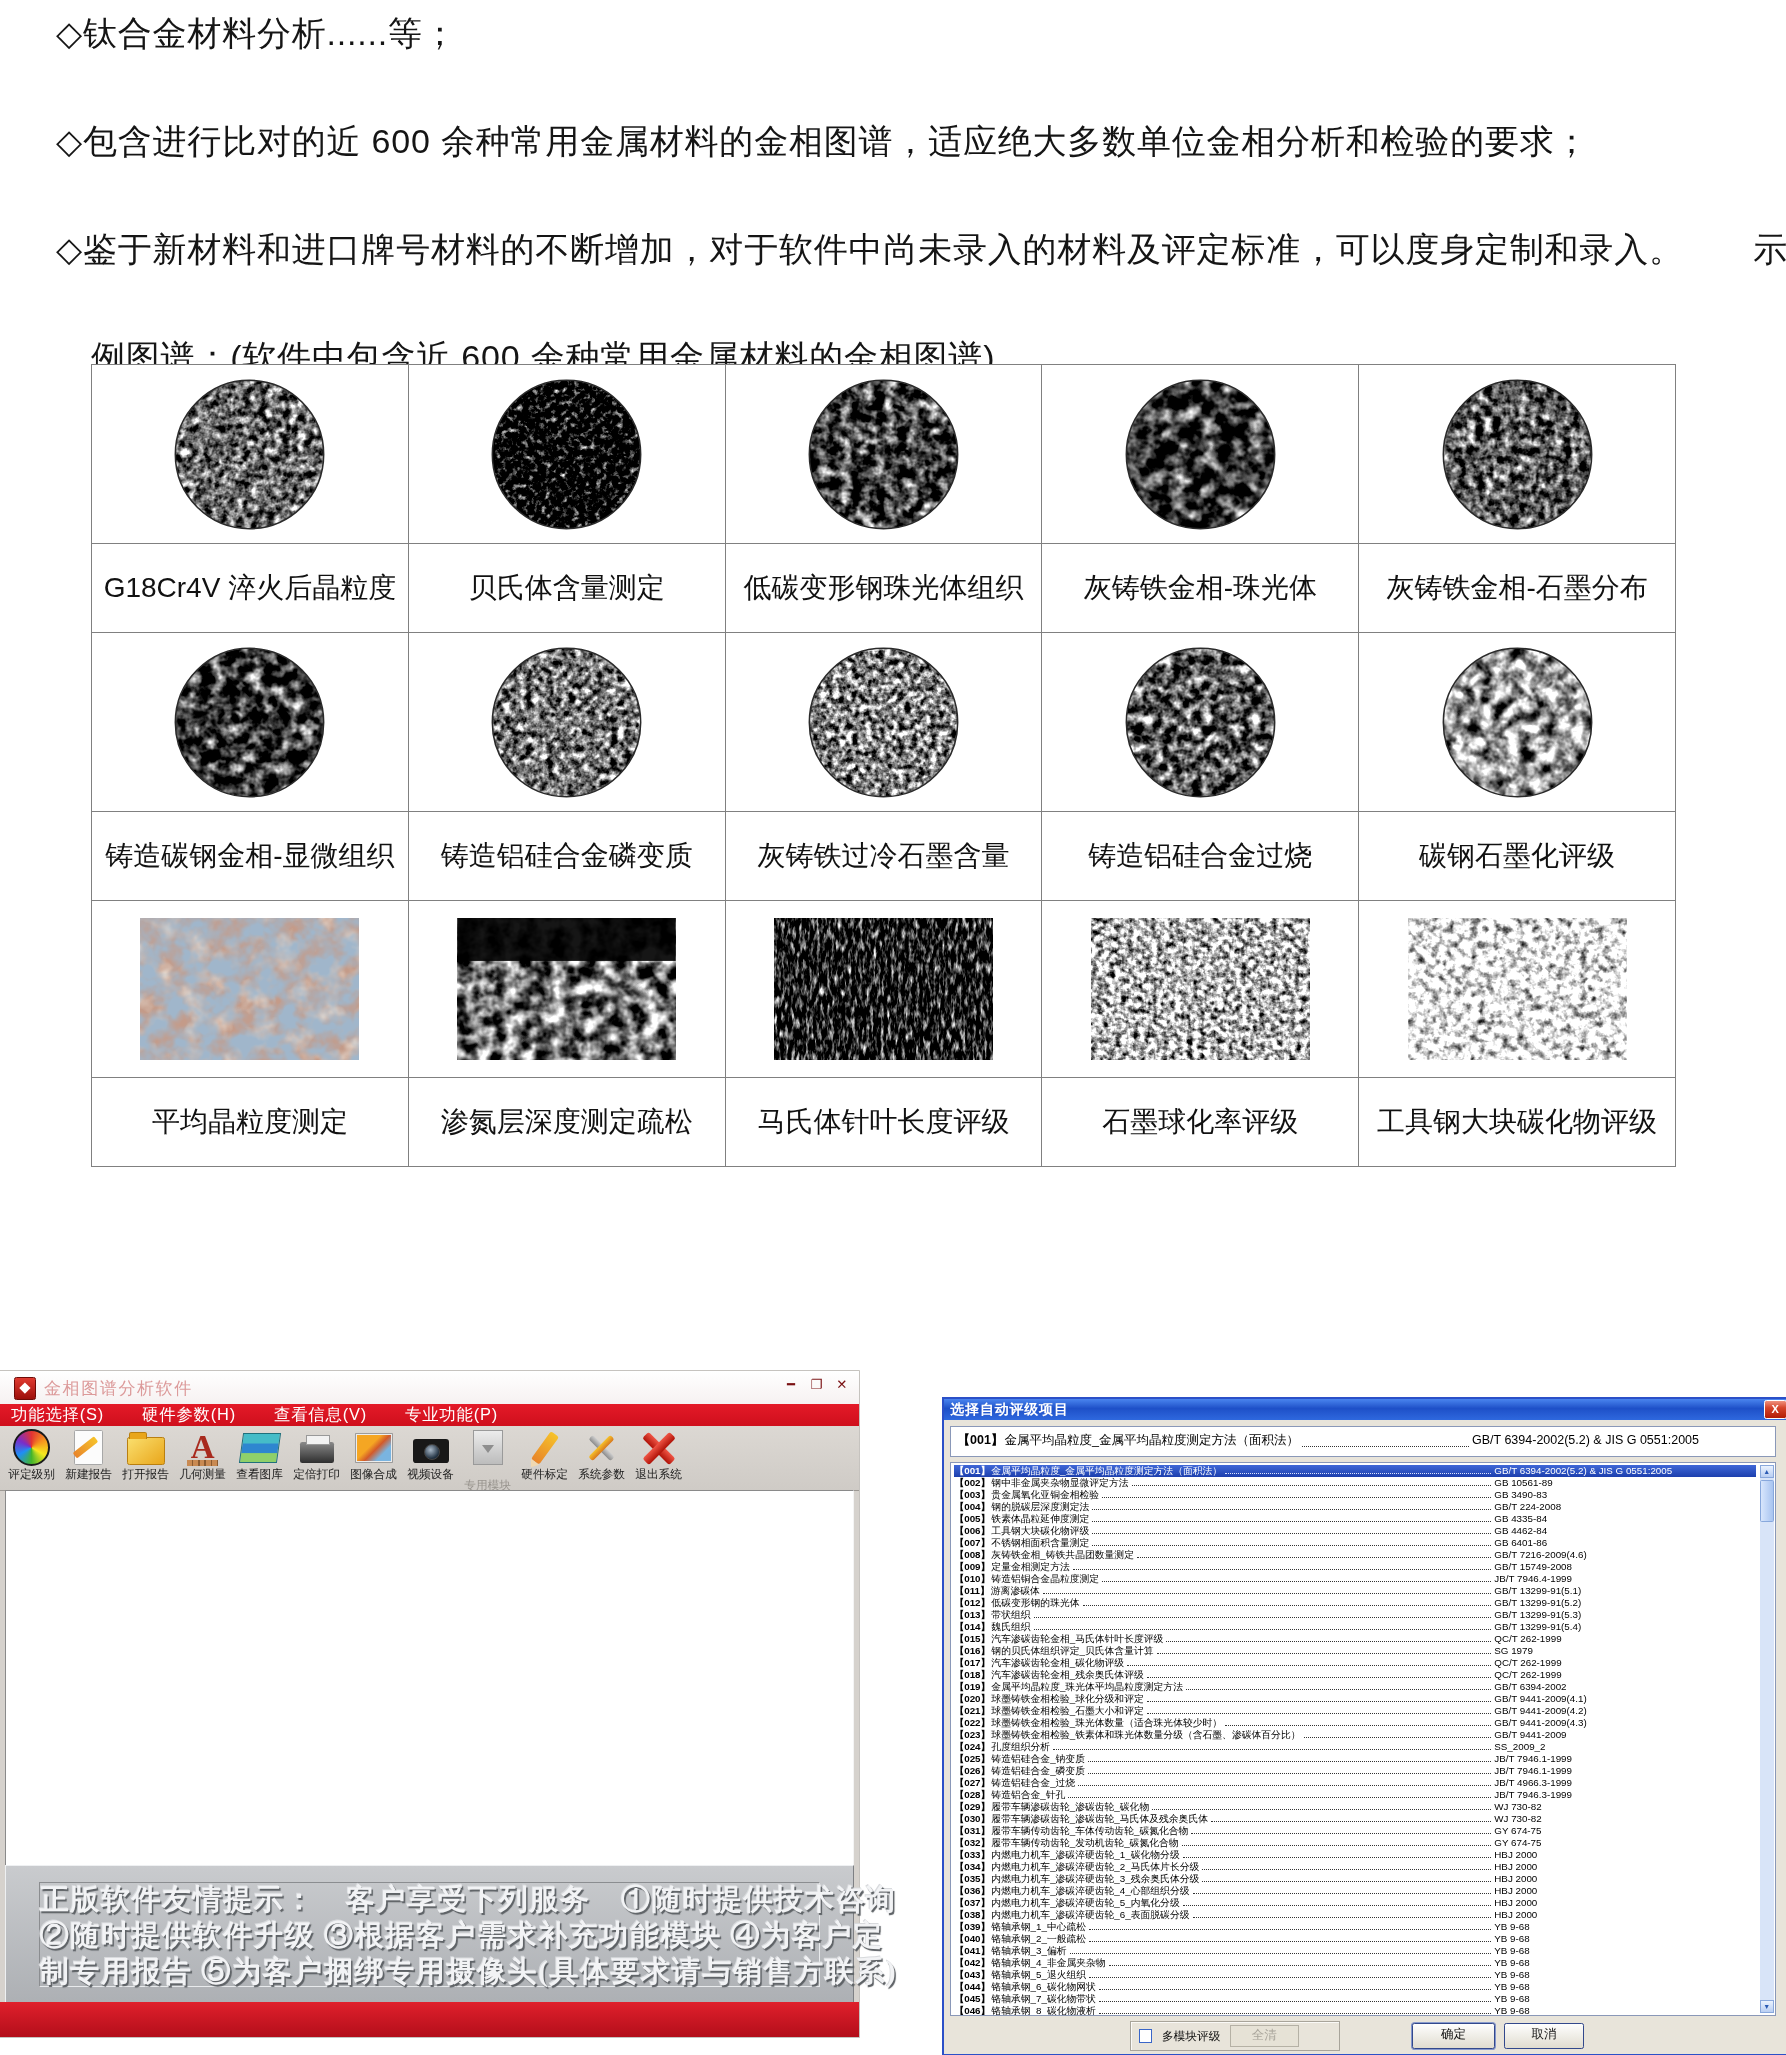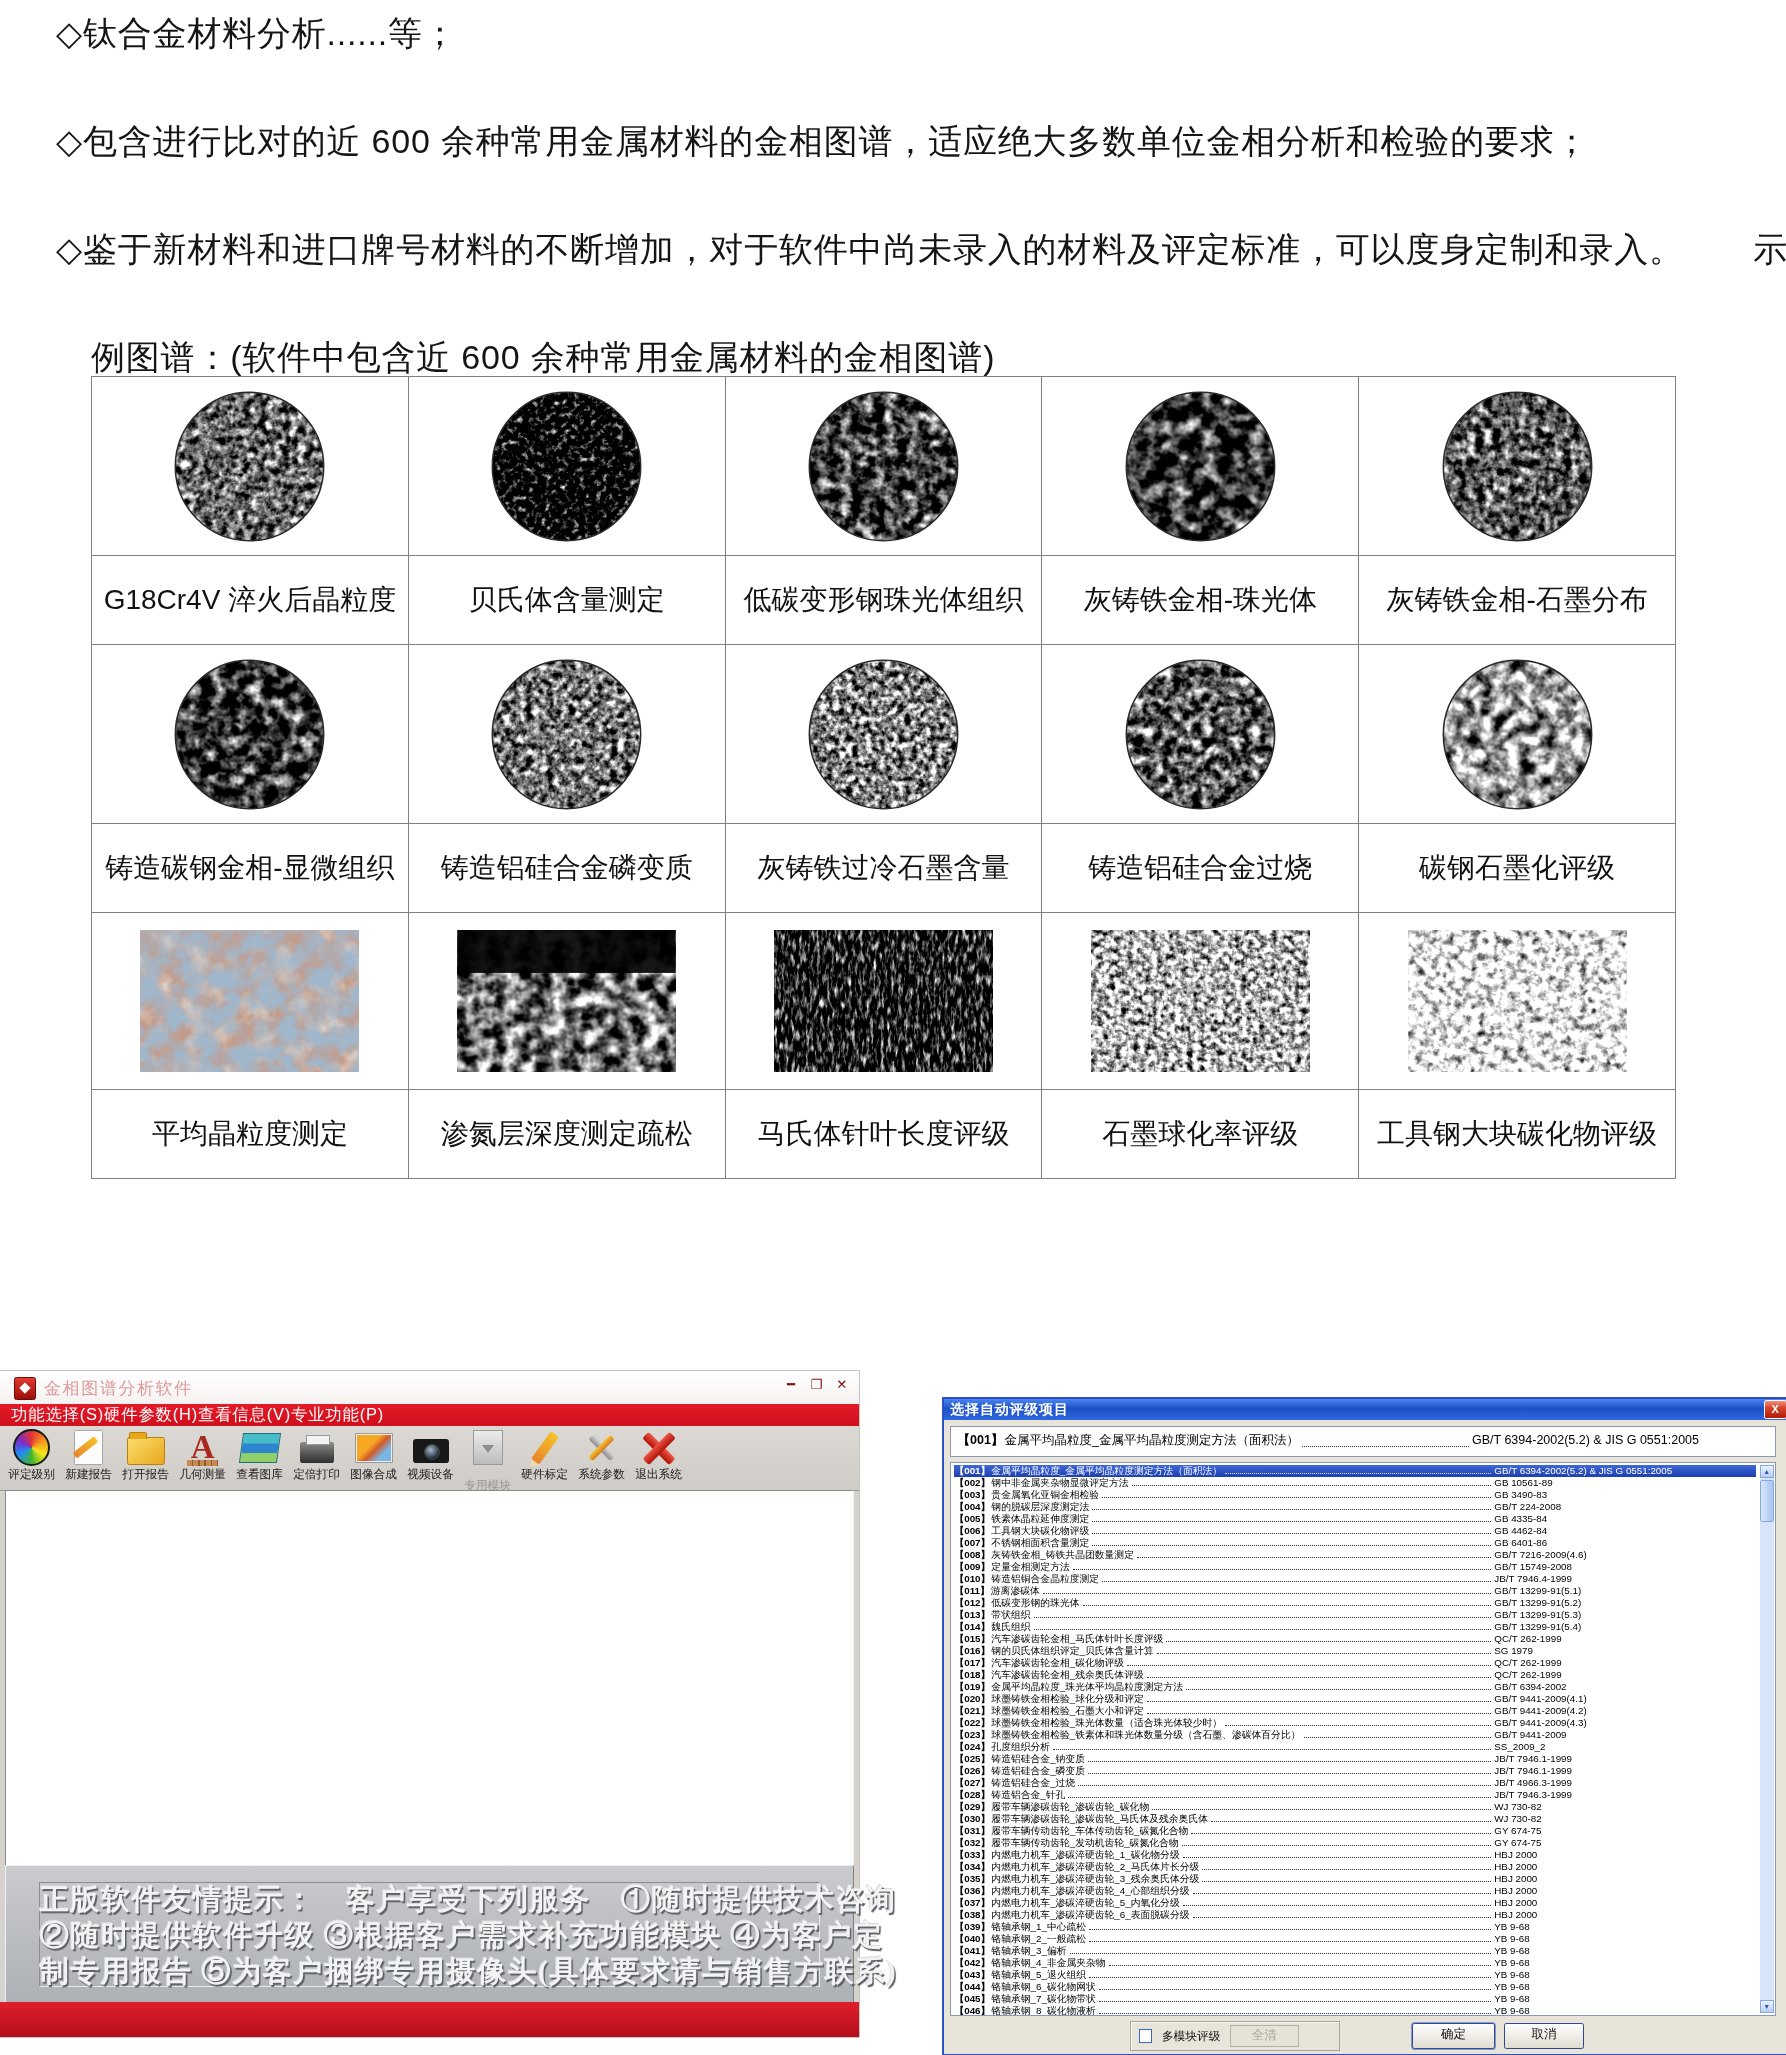--- a/index.html
+++ b/index.html
@@ -1,34 +1,34 @@
 <!DOCTYPE html>
 <html style="font-size:12.5px"><head>
 <meta charset="utf-8">
 <style>
   html,body{margin:0;padding:0;}
   body{width:1787px;height:2056px;position:relative;background:#fff;overflow:hidden;
        font-family:"Liberation Sans","DejaVu Sans",sans-serif;}
   
   .para{position:absolute;font-size:34px;color:#151515;white-space:nowrap;letter-spacing:0.8px;}
   
-  #gallery{position:absolute;left:91px;top:376px;width:1584px;border-left:0.8px solid #808080;border-top:0.8px solid #808080;}
+  #gallery{position:absolute;left:91px;top:364px;width:1584px;border-left:0.8px solid #808080;border-top:0.8px solid #808080;}
   .grow{display:grid;grid-template-columns:repeat(5,1fr);}
   .gcell,.gcap{border-right:0.8px solid #808080;border-bottom:0.8px solid #808080;overflow:hidden;}
   .gcell{display:flex;align-items:center;justify-content:center;background:#fff;}
   .gcap{font-size:28px;color:#111;text-align:center;display:flex;align-items:center;justify-content:center;background:#fff;}
   
   .appwin{position:absolute;left:0;top:1371px;width:859px;height:666px;background:#d6d2cd;box-shadow:0 0 0 0.8px #b9b5b0;}
   .titlebar{position:absolute;left:0;top:0;right:0;height:33px;background:linear-gradient(#ffffff,#f6f1f1);}
   .appicon{position:absolute;left:14px;top:6.3px;width:20.3px;height:20.3px;background:linear-gradient(#e03a30,#9c0f0a);border:0.8px solid #6e0a06;border-radius:2.3px;}
   .appicon:before{content:"";position:absolute;left:5.5px;top:5.5px;width:7.8px;height:7.8px;background:#fff;transform:rotate(45deg);}
   .apptitle{position:absolute;left:44px;top:6.3px;font-size:17px;color:#dc9a9a;letter-spacing:1.6px;}
   .winbtns{position:absolute;right:7.8px;top:4.7px;display:flex;gap:6.3px;}
   .winbtns span{width:19px;height:17px;text-align:center;line-height:17px;font-size:13.3px;font-weight:bold;color:#7a1113;}
-  .menubar{position:absolute;left:0;top:33px;right:0;height:22px;background:linear-gradient(#e41a28,#cf0f1c);display:flex;align-items:center;padding-left:11px;}
+  .menubar{position:absolute;left:0;top:33px;right:0;height:22px;background:linear-gradient(#e41a28,#cf0f1c);display:flex;align-items:center;gap:38px;padding-left:11px;}
   .menubar span{color:#fff;font-size:16.4px;letter-spacing:0.8px;}
   .toolbar{position:absolute;left:0;top:55px;right:0;height:64px;background:linear-gradient(#dcd8d3,#cfcbc6);border-bottom:1.6px solid #9c9893;display:flex;padding-left:3.1px;}
   .titem{width:57px;text-align:center;padding-top:2.3px;}
   .ticon{height:39px;display:flex;align-items:center;justify-content:center;position:relative;}
   .tlabel{font-size:11.7px;color:#1c1c1c;white-space:nowrap;}
   .titem.dis .tlabel{color:#98948e;margin-top:11px;}
   
   .i{display:inline-block;position:relative;}
   .i-wheel{width:33px;height:33px;border-radius:50%;border:2.3px solid #1a1a1a;
      background:conic-gradient(#e23333,#f5941e,#f5e91e,#43b52c,#1e8ff5,#7a2cc9,#e23333);}

